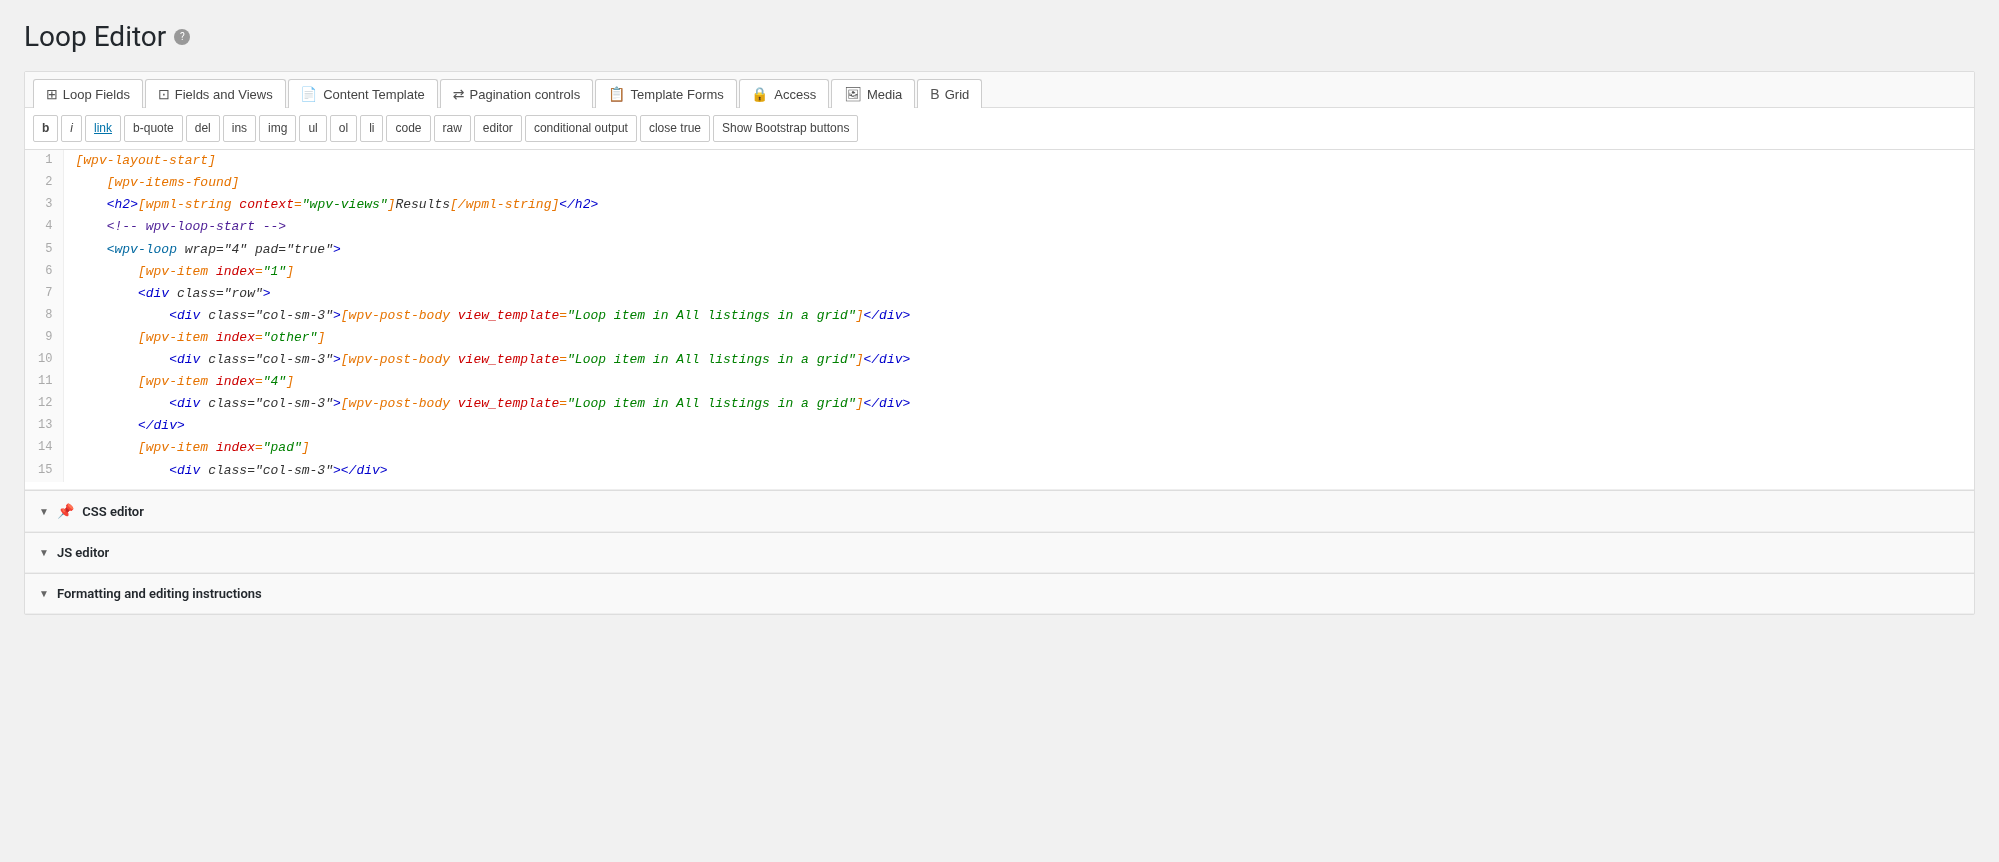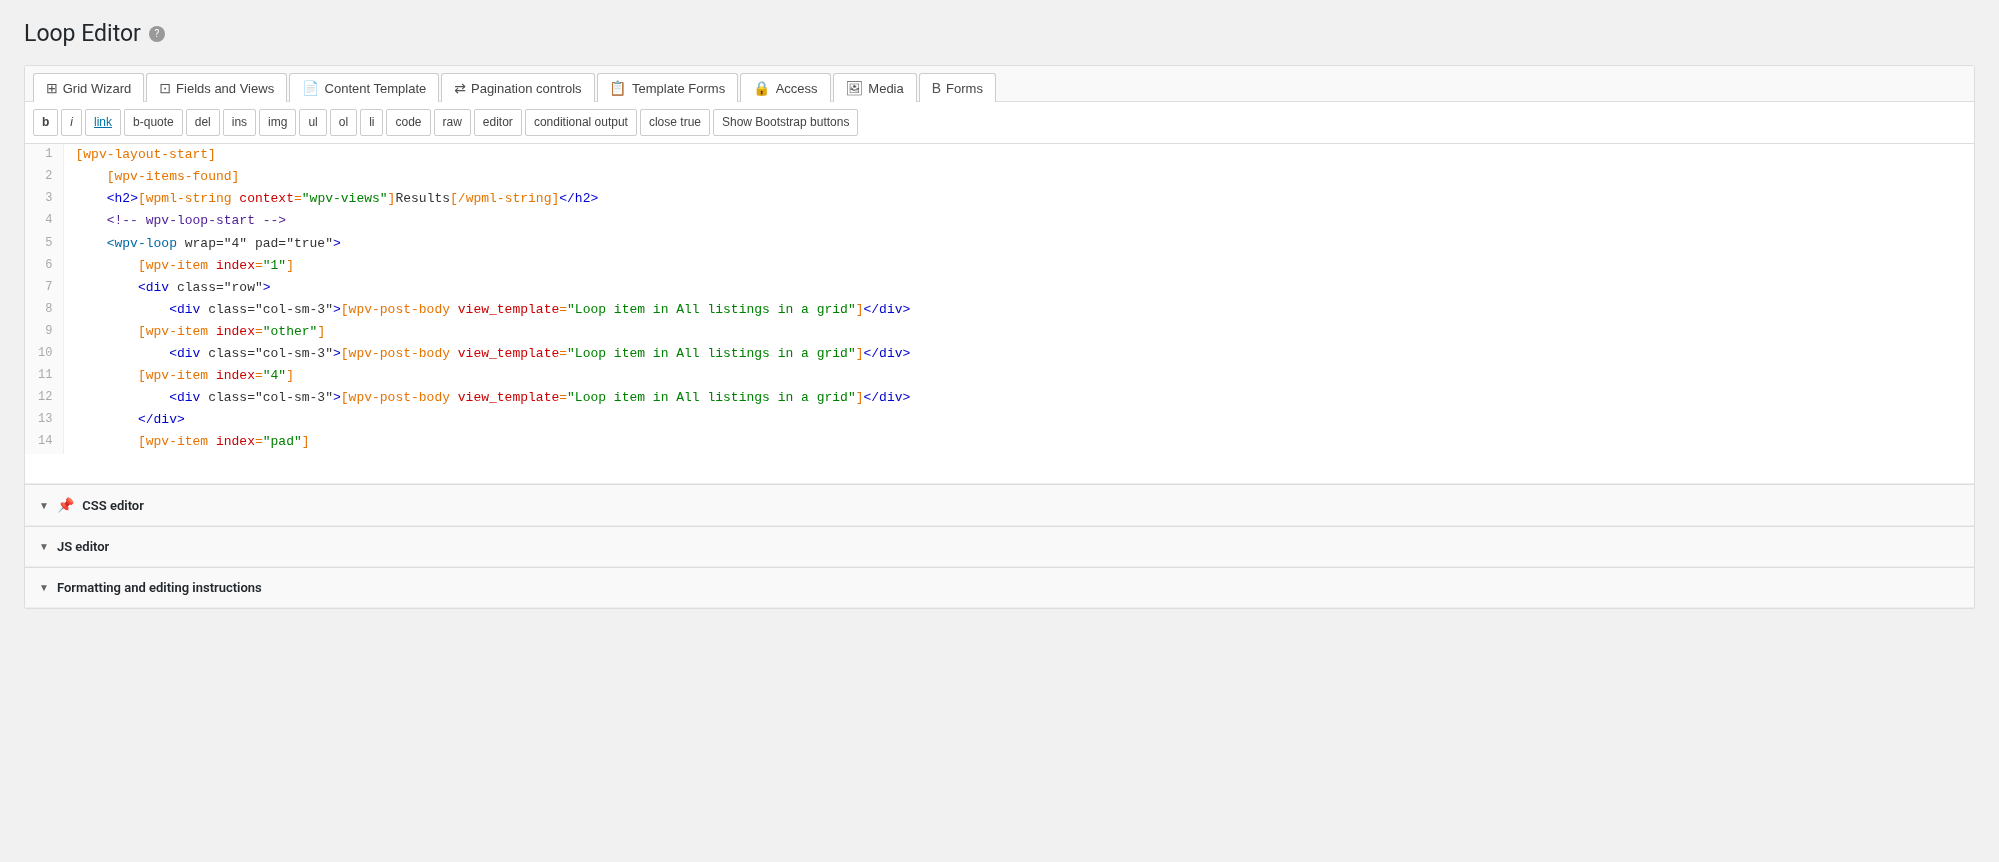--- a/index.html
+++ b/index.html
@@ -12,21 +12,21 @@
     .page-container {
       padding: 20px 24px;
     }
     .page-title-row {
       display: flex;
       align-items: center;
       gap: 8px;
       margin-bottom: 18px;
     }
     .page-title {
-      font-size: 23px;
+      font-size: 28px;
       font-weight: 400;
       color: #23282d;
     }
     .help-icon {
       width: 16px;
       height: 16px;
       border-radius: 50%;
       background: #999;
       color: #fff;
       font-size: 10px;
@@ -123,20 +123,21 @@
       vertical-align: top;
       font-size: 12px;
       border-right: 1px solid #eee;
       background: #fafafa;
     }
     .line-content {
       display: table-cell;
       padding: 0 8px 0 12px;
       white-space: pre;
       vertical-align: top;
+      font-style: italic;
     }
 
     
     .code-editor::-webkit-scrollbar { width: 8px; }
     .code-editor::-webkit-scrollbar-track { background: #f1f1f1; }
     .code-editor::-webkit-scrollbar-thumb { background: #ccc; border-radius: 4px; }
 
     
     .collapsible-section {
       border-top: 1px solid #ddd;
@@ -180,21 +181,21 @@
   <div class="page-title-row">
     <h1 class="page-title">Loop Editor</h1>
     <span class="help-icon">?</span>
   </div>
 
   <div class="editor-wrapper">
 
     <div class="tabs-bar" id="tabs-bar">
         <button class="tab-btn">
           <span class="tab-icon">⊞</span>
-          <span>Grid Wizard</span>
+          <span>Loop Fields</span>
         </button>
         <button class="tab-btn">
           <span class="tab-icon">⊡</span>
           <span>Fields and Views</span>
         </button>
         <button class="tab-btn">
           <span class="tab-icon">📄</span>
           <span>Content Template</span>
         </button>
         <button class="tab-btn">
@@ -208,21 +209,21 @@
         <button class="tab-btn">
           <span class="tab-icon">🔒</span>
           <span>Access</span>
         </button>
         <button class="tab-btn">
           <span class="tab-icon">🖼</span>
           <span>Media</span>
         </button>
         <button class="tab-btn">
           <span class="tab-icon">B</span>
-          <span>Forms</span>
+          <span>Grid</span>
         </button>
       </div>
 
     <div class="toolbar-bar" id="toolbar-bar">
         <button class="toolbar-btn bold-btn">b</button>
         <button class="toolbar-btn italic-btn">i</button>
         <button class="toolbar-btn link-btn">link</button>
         <button class="toolbar-btn">b-quote</button>
         <button class="toolbar-btn">del</button>
         <button class="toolbar-btn">ins</button>
@@ -289,20 +290,24 @@
               <div class="line-num">12</div>
               <div class="line-content">            <span style="color:#0000cc">&lt;div</span> class="col-sm-3"<span style="color:#0000cc">&gt;</span><span style="color:#e67300">[wpv-post-body <span style="color:#cc0000">view_template</span>=<span style="color:#008000">"Loop item in All listings in a grid"</span>]</span><span style="color:#0000cc">&lt;/div</span><span style="color:#0000cc">&gt;</span></div>
             </div>
             <div class="code-line">
               <div class="line-num">13</div>
               <div class="line-content">        <span style="color:#0000cc">&lt;/div</span><span style="color:#0000cc">&gt;</span></div>
             </div>
             <div class="code-line">
               <div class="line-num">14</div>
               <div class="line-content">        <span style="color:#e67300">[wpv-item <span style="color:#cc0000">index</span>=<span style="color:#008000">"pad"</span>]</span></div>
+            </div>
+            <div class="code-line">
+              <div class="line-num">15</div>
+              <div class="line-content">            <span style="color:#0000cc">&lt;div</span> class="col-sm-3"<span style="color:#0000cc">&gt;</span><span style="color:#0000cc">&lt;/div</span><span style="color:#0000cc">&gt;</span></div>
             </div>
           </div>
       </div>
     </div>
 
     <div id="collapsible-sections">
         <div class="collapsible-section">
           <div class="collapsible-header">
             <span class="chevron-icon">▼</span>
             <span class="pin-icon">📌</span>

